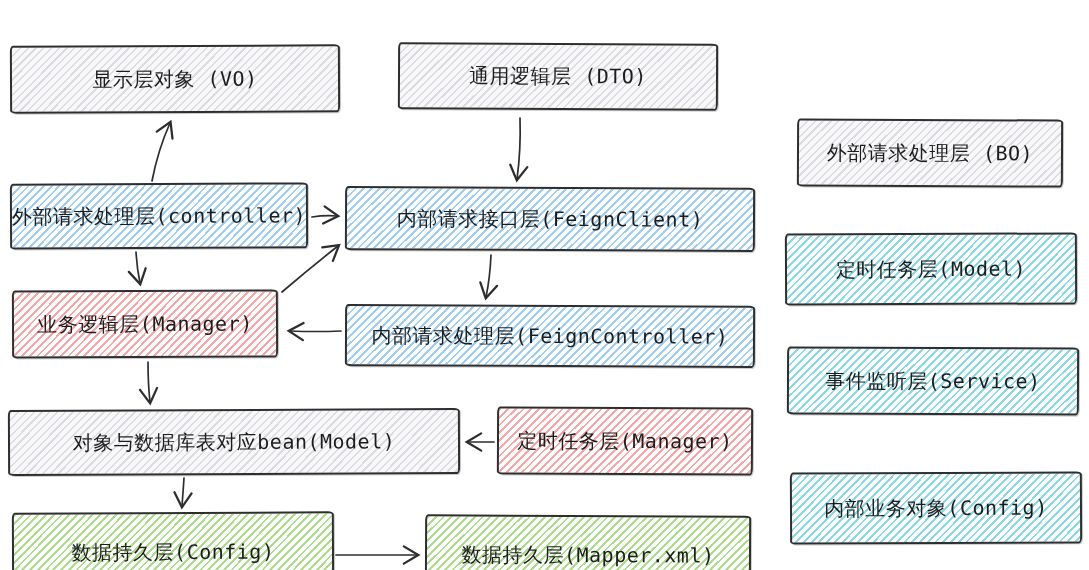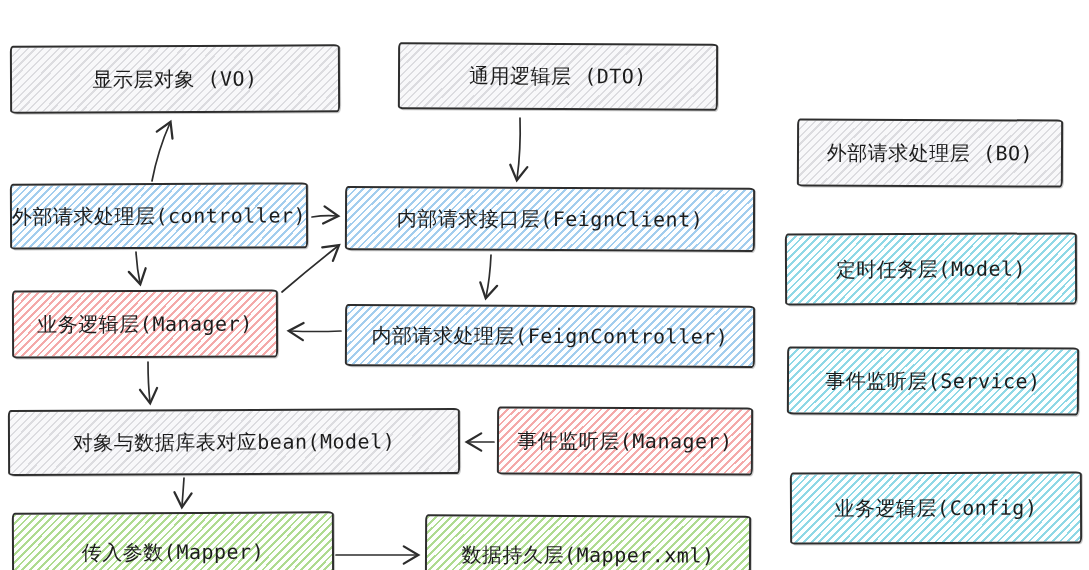--- a/index.html
+++ b/index.html
@@ -54,39 +54,39 @@
   <div class="node c-red tilt-l" style="left:12px;  top:255px; width:266px; height:68px;">
       <span>业务逻辑层(Manager)</span>
     </div>
   <div class="node c-blue tilt-r" style="left:345px; top:270px; width:410px; height:62px;">
       <span>内部请求处理层(FeignController)</span>
     </div>
   <div class="node c-gray tilt-l" style="left:8px;   top:374px; width:452px; height:66px;">
       <span>对象与数据库表对应bean(Model)</span>
     </div>
   <div class="node c-red tilt-r" style="left:497px; top:372px; width:256px; height:68px;">
-      <span>事件监听层(Manager)</span>
+      <span>定时任务层(Manager)</span>
     </div>
   <div class="node c-green tilt-l" style="left:12px;  top:477px; width:322px; height:80px;">
-      <span>传入参数(Mapper)</span>
+      <span>数据持久层(Config)</span>
     </div>
   <div class="node c-green tilt-r" style="left:425px; top:480px; width:326px; height:80px;">
       <span>数据持久层(Mapper.xml)</span>
     </div>
   <div class="node c-gray tilt-r" style="left:797px; top:84px;  width:266px; height:68px;">
       <span>外部请求处理层 (BO)</span>
     </div>
   <div class="node c-cyan tilt-l" style="left:785px; top:198px; width:292px; height:72px;">
       <span>定时任务层(Model)</span>
     </div>
   <div class="node c-cyan tilt-r" style="left:787px; top:312px; width:292px; height:68px;">
       <span>事件监听层(Service)</span>
     </div>
   <div class="node c-cyan tilt-l" style="left:790px; top:437px; width:292px; height:72px;">
-      <span>业务逻辑层(Config)</span>
+      <span>内部业务对象(Config)</span>
     </div>
 
   <svg class="edges" width="1089" height="570" viewBox="0 0 1089 570">
     <defs>
       <marker id="ah" viewBox="-13 -9 15 18" refX="-1" refY="0" markerWidth="14" markerHeight="14" orient="auto">
         <path d="M-11,-6.5 L0,0 L-11,6.5" fill="none" stroke="#2d2d2d" stroke-width="1.7" stroke-linecap="round"></path>
       </marker>
     </defs>
     <path class="edge" marker-end="url(#ah)" d="M152,146 Q158,115 170,88"></path>
     <path class="edge" marker-end="url(#ah)" d="M520,83  Q521,115 517,144"></path>

